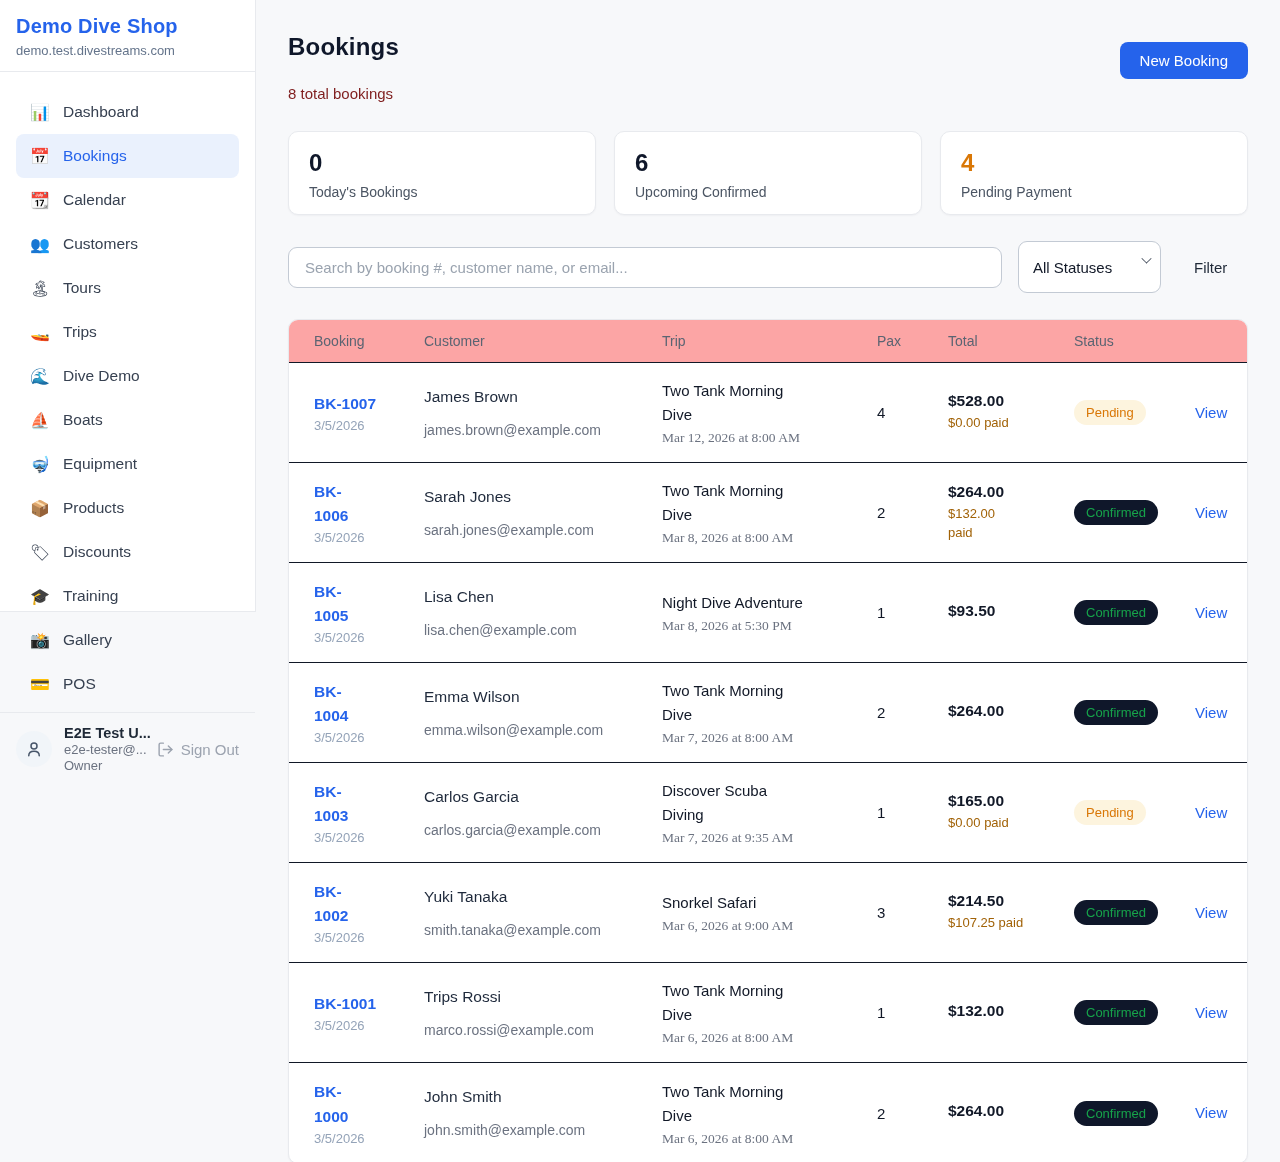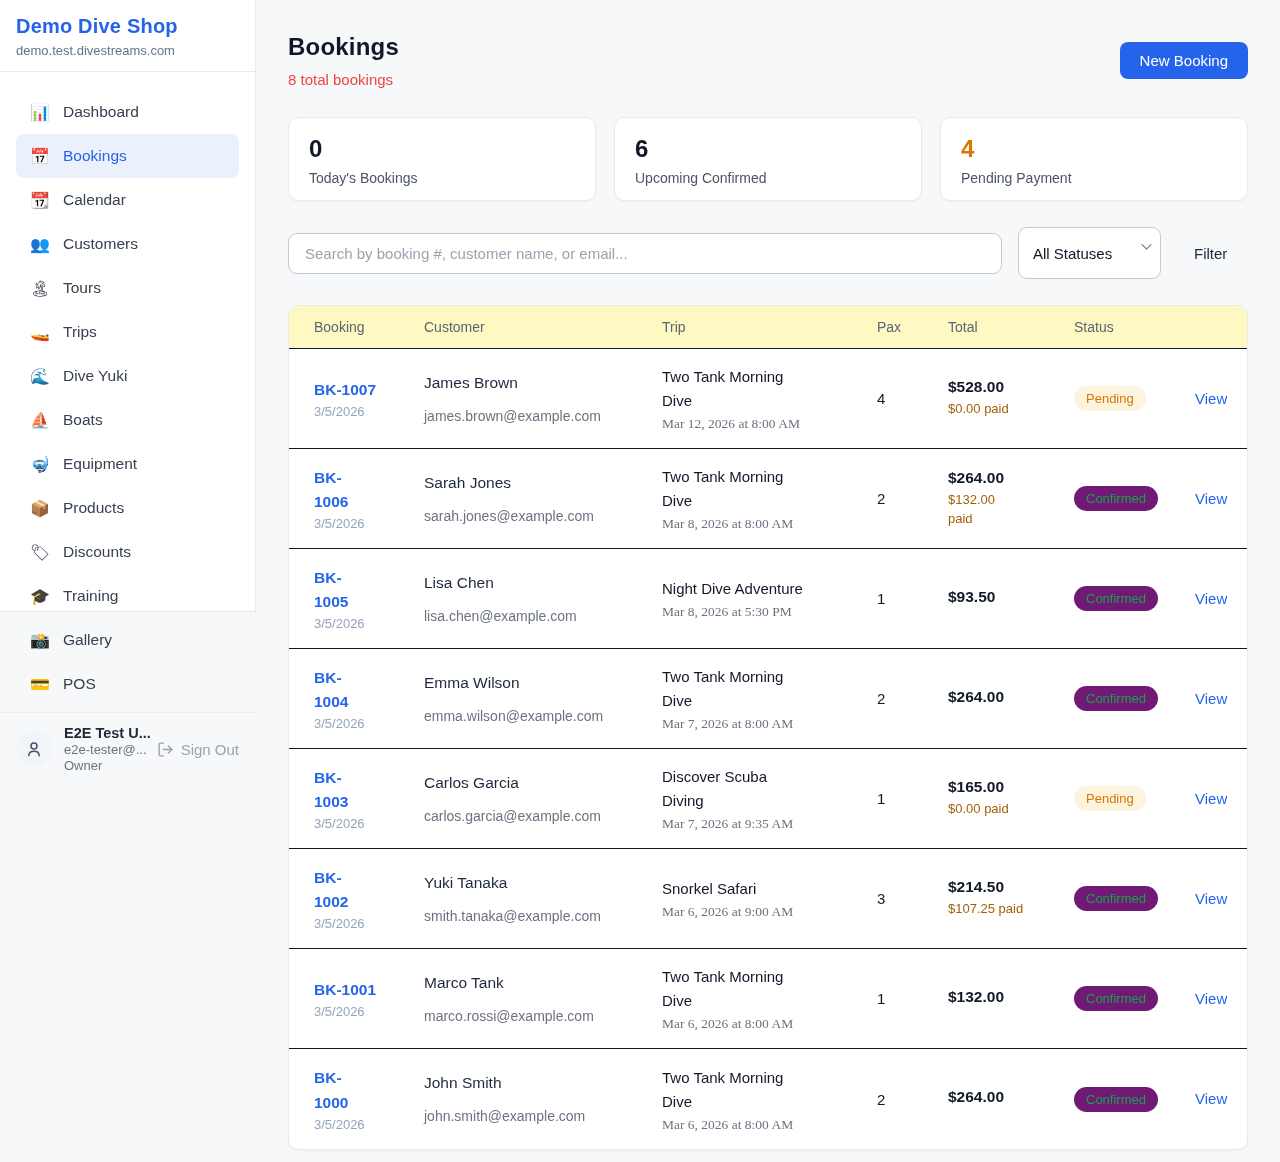--- a/index.html
+++ b/index.html
@@ -45,21 +45,21 @@
   .user-email,.user-role { font-size:13px; color:#6b7280; margin-top:1px; white-space:nowrap; }
   .signout {
     display:flex; align-items:center; gap:7px; color:#9ca3af;
     font-size:15px; cursor:pointer; white-space:nowrap;
   }
 
   
   .main { position:absolute; left:256px; top:0; width:1024px; height:1162px; padding:0 32px; }
   .page-header { position:relative; padding-top:33px; }
   .page-title { font-size:24px; font-weight:bold; color:#0f172a; letter-spacing:.2px; }
-  .page-subtitle { font-size:15px; color:#ef4444; margin-top:10px; }
+  .page-subtitle { font-size:15px; color:#7f1d1d; margin-top:24px; }
   .btn-primary {
     position:absolute; right:0; top:42px;
     background:#2563eb; color:#fff; border:none; border-radius:8px;
     height:37px; padding:0 20px; font-size:15px; font-weight:500;
     font-family:inherit; cursor:pointer;
   }
 
   .stats { display:flex; gap:18px; margin-top:29px; }
   .stat-card {
     flex:1; background:#fff; border:1px solid #e8eaee; border-radius:10px;
@@ -93,40 +93,40 @@
   .table-card {
     margin-top:26px; background:#fff; border:1px solid #e8eaee;
     border-radius:10px; overflow:hidden; box-shadow:0 1px 2px rgba(16,24,40,.04);
   }
   .trow {
     display:grid;
     grid-template-columns:110px 238px 215px 71px 126px 121px 1fr;
     padding:0 25px; align-items:center;
   }
   .thead {
-    height:43px; background:#fef9c3; border-bottom:1px solid #111827;
+    height:43px; background:#fca5a5; border-bottom:1px solid #111827;
   }
   .thead .th { font-size:14px; color:#5b6472; font-weight:500; }
   .tbody-row { height:100px; border-bottom:1px solid #111827; }
   .tbody-row:last-child { border-bottom:none; }
 
   .booking-no { color:#2563eb; font-weight:600; font-size:15.5px; line-height:1.55; white-space:pre-line; }
   .booking-date { font-size:13px; color:#94a3b8; margin-top:2px; }
   .cust-name { font-size:15.5px; color:#1e293b; }
   .cust-email { font-size:14px; color:#6b7280; margin-top:16px; }
   .trip-name { font-size:15px; font-weight:500; color:#111827; line-height:1.6; white-space:pre-line; }
   .trip-date { font-size:13.5px; color:#6b7280; margin-top:3px;font-family:Liberation Serif, serif; }
   .pax { font-size:15px; color:#111827; }
   .total-amount { font-size:15.5px; font-weight:600; color:#111827; }
   .total-paid { font-size:13px; color:#a16207; margin-top:4px; line-height:1.4; white-space:pre-line; }
   .badge {
     display:inline-block; padding:5px 12px; border-radius:999px; font-size:13px;
   }
   .badge[data-status="pending"]   { background:#fdf4de; color:#d97706; }
-  .badge[data-status="confirmed"] { background:#701a75; color:#16a34a; }
+  .badge[data-status="confirmed"] { background:#0f172a; color:#16a34a; }
   .view-link { color:#2563eb; font-size:15px; font-weight:500; cursor:pointer; text-decoration:none; }
 </style>
 </head>
 <body>
 
 <aside class="sidebar">
   <div class="sidebar-header">
     <div class="shop-title">Demo Dive Shop</div>
     <div class="shop-domain">demo.test.divestreams.com</div>
   </div>
@@ -150,21 +150,21 @@
     <div class="nav-item">
       <span class="nav-icon">🏝</span>
       <span>Tours</span>
     </div>
     <div class="nav-item">
       <span class="nav-icon">🚤</span>
       <span>Trips</span>
     </div>
     <div class="nav-item">
       <span class="nav-icon">🌊</span>
-      <span>Dive Yuki</span>
+      <span>Dive Demo</span>
     </div>
     <div class="nav-item">
       <span class="nav-icon">⛵</span>
       <span>Boats</span>
     </div>
     <div class="nav-item">
       <span class="nav-icon">🤿</span>
       <span>Equipment</span>
     </div>
     <div class="nav-item">
@@ -397,21 +397,21 @@
       <div><span class="badge" data-status="confirmed">Confirmed</span></div>
       <div><a class="view-link">View</a></div>
     </div>
 
     <div class="trow tbody-row">
       <div>
           <div class="booking-no">BK-1001</div>
           <div class="booking-date">3/5/2026</div>
         </div>
       <div>
-          <div class="cust-name">Marco Tank</div>
+          <div class="cust-name">Trips Rossi</div>
           <div class="cust-email">marco.rossi@example.com</div>
         </div>
       <div>
           <div class="trip-name">Two Tank Morning
 Dive</div>
           <div class="trip-date">Mar 6, 2026 at 8:00 AM</div>
         </div>
       <div class="pax">1</div>
       <div>
           <div class="total-amount">$132.00</div>

